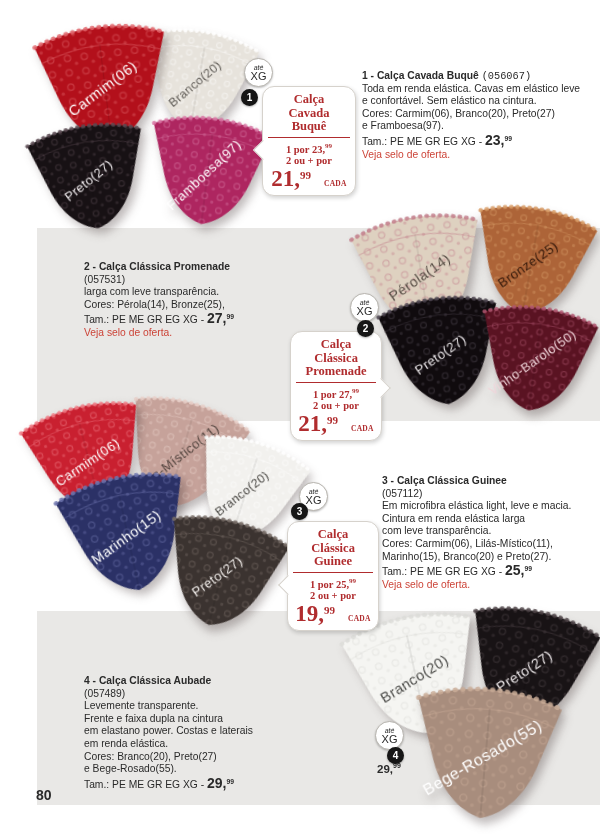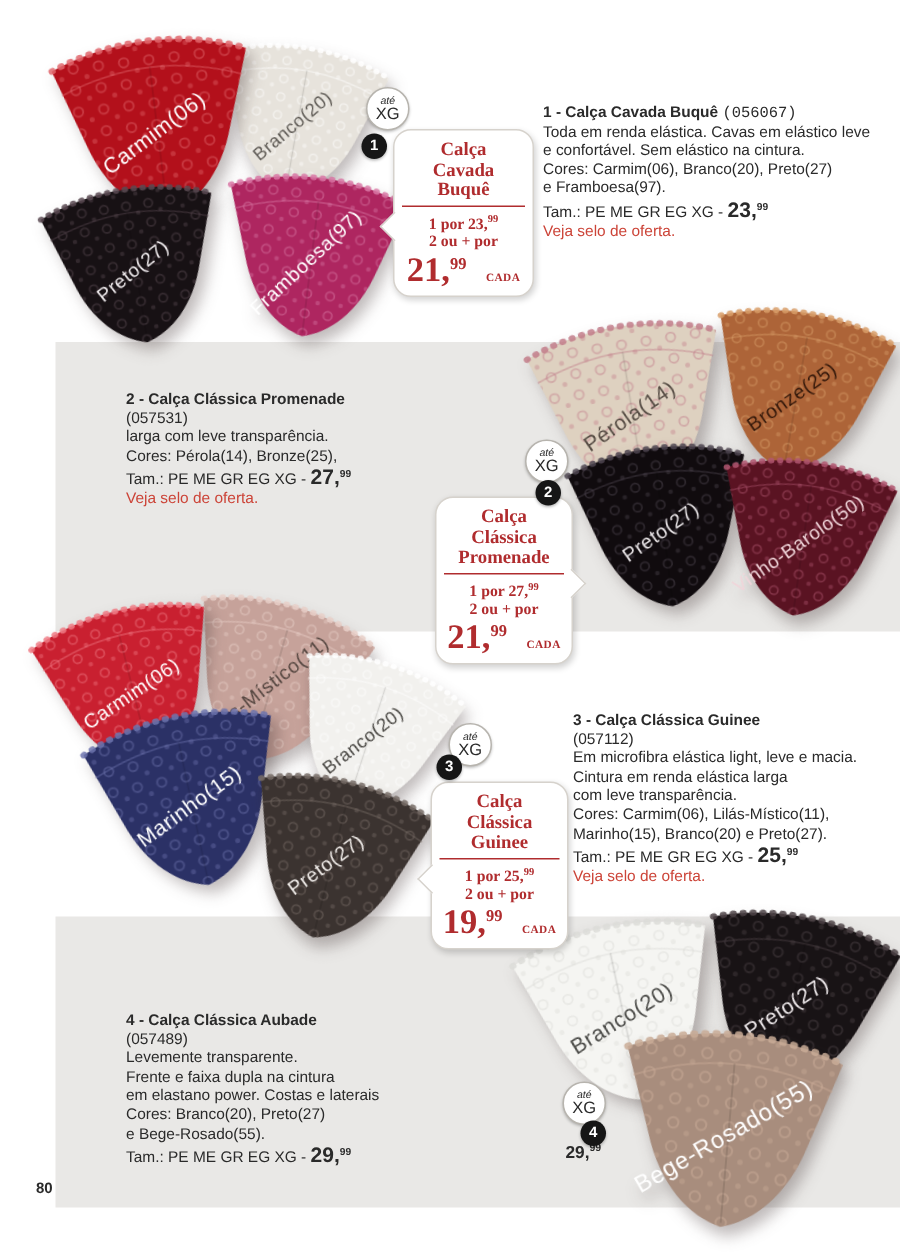--- a/index.html
+++ b/index.html
@@ -43,21 +43,21 @@
   .xg-badge{position:absolute;z-index:30;width:27px;height:27px;border-radius:50%;background:#fff;
             border:1px solid #b7b4ae;box-shadow:0 1px 2px rgba(0,0,0,.25);text-align:center;color:#2a2a2a;}
   .xg-small{font-size:7px;font-style:italic;line-height:7px;margin-top:5px;}
   .xg-big{font-size:11px;font-weight:normal;line-height:11px;}
   .num-badge{position:absolute;z-index:31;width:17px;height:17px;border-radius:50%;background:#161616;
              color:#fff;font-size:10px;font-weight:bold;line-height:17px;text-align:center;
              box-shadow:0 1px 2px rgba(0,0,0,.3);}
   .price-under{position:absolute;z-index:30;font-weight:bold;font-size:11.5px;}
   .price-under sup{font-size:7px;}
 
-  .page-num{position:absolute;left:24px;top:787px;z-index:30;font-size:10px;font-weight:bold;}
+  .page-num{position:absolute;left:36px;top:787px;z-index:30;font-size:14px;font-weight:bold;}
 </style>
 </head>
 <body>
 
 <div class="page">
   <div class="band band-2"></div>
   <div class="band band-4"></div>
 
   <div class="products">
       <svg class="panty" viewBox="0 0 120 104" style="left:32px;top:20px;width:145px;height:126px;transform:rotate(-7deg);z-index:2;">
@@ -364,20 +364,21 @@
     <div><span>Tam.: PE ME GR EG XG - </span><b>25,</b><sup>99</sup></div>
     <div class="offer">Veja selo de oferta.</div>
   </div>
 
   <div class="desc" style="left:84px;top:663px;width:230px;margin-top:12px;">
     <div class="dtitle">4 - Calça Clássica Aubade</div>
     <div>(057489)</div>
     <div>Levemente transparente.</div>
     <div>Frente e faixa dupla na cintura</div>
     <div>em elastano power. Costas e laterais</div>
+    <div>em renda elástica.</div>
     <div>Cores: Branco(20), Preto(27)</div>
     <div>e Bege-Rosado(55).</div>
     <div><span>Tam.: PE ME GR EG XG - </span><b>29,</b><sup>99</sup></div>
   </div>
   <div class="xg-badge" style="left:375px;top:721px;">
     <div class="xg-small">até</div>
     <div class="xg-big">XG</div>
   </div>
   <div class="num-badge" style="left:387px;top:747px;">4</div>
   <div class="price-under" style="left:377px;top:762px;"><b>29,</b><sup>99</sup></div>

